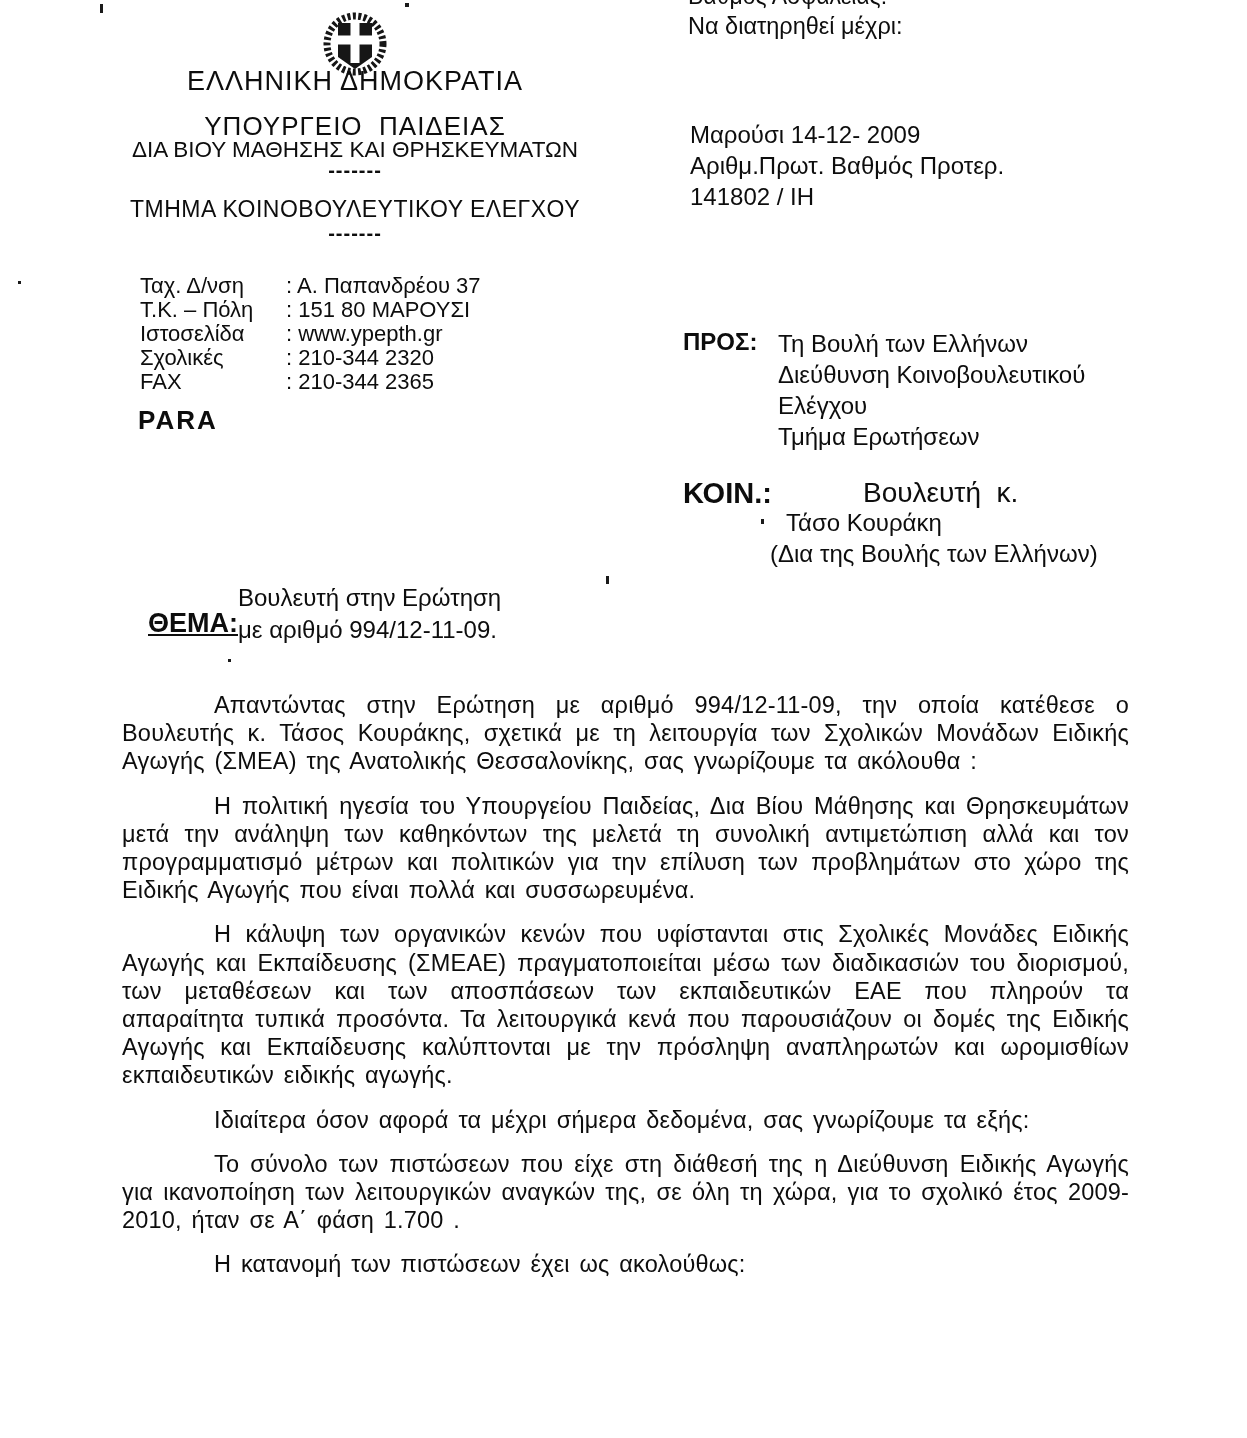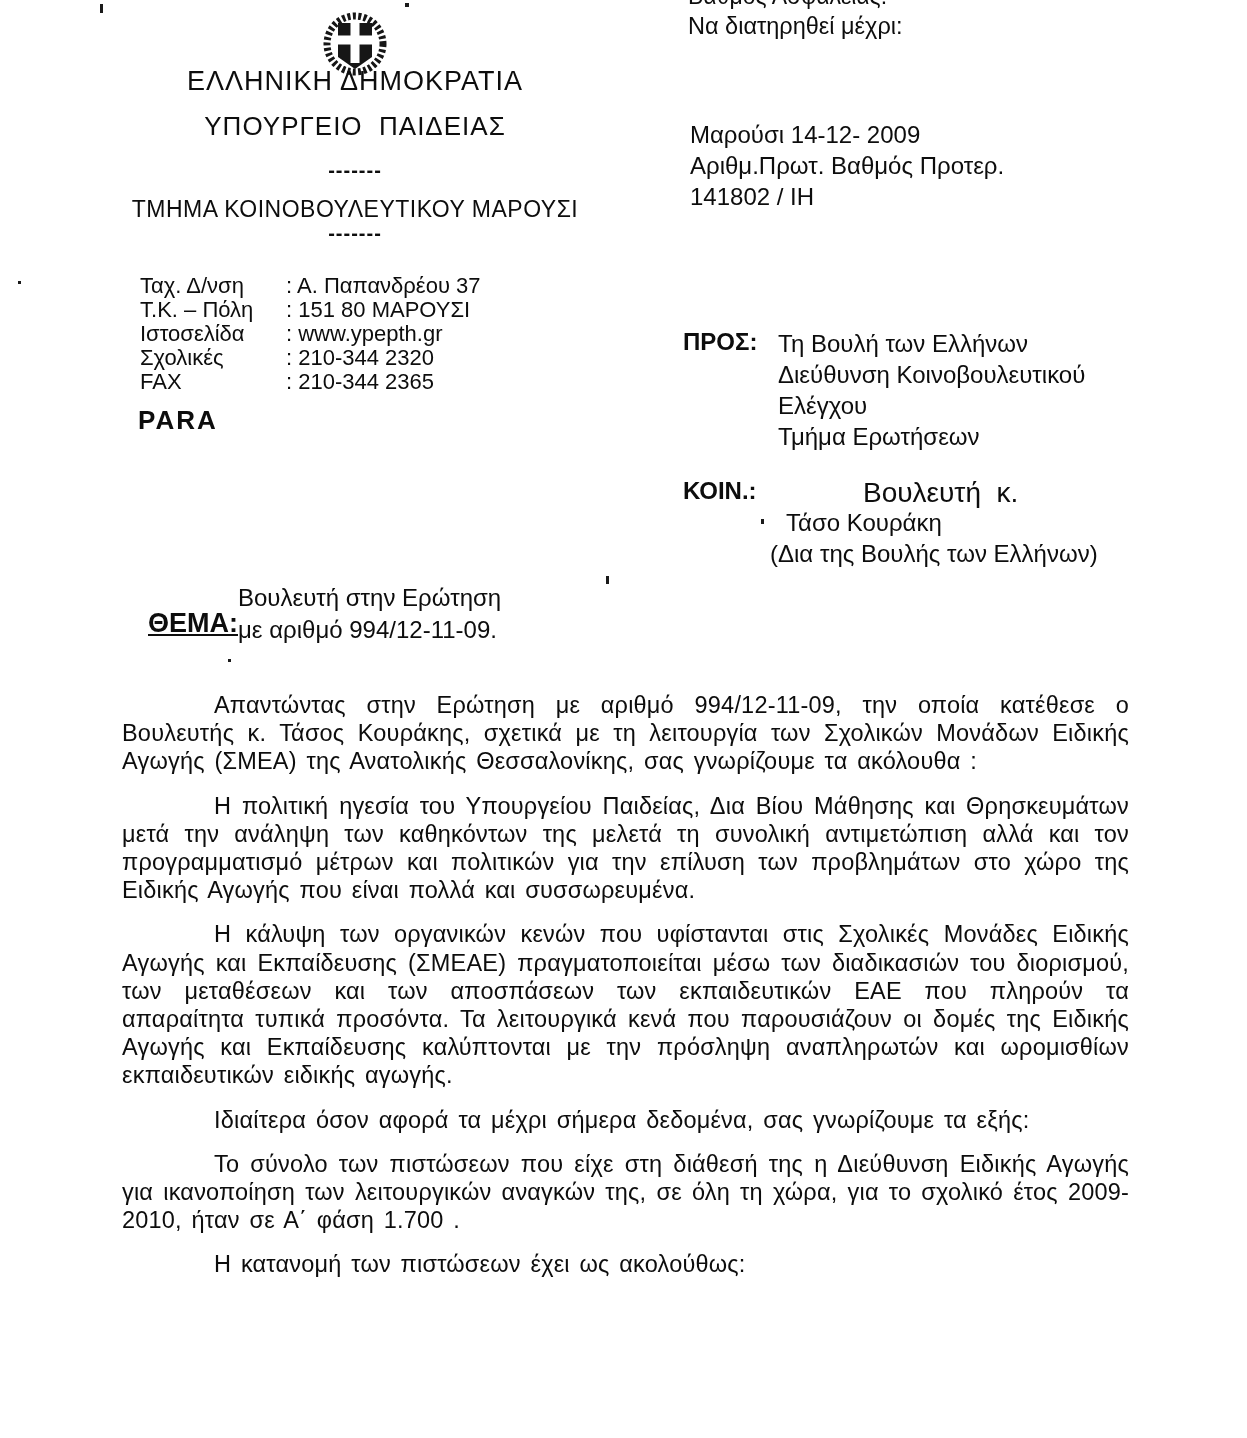--- a/index.html
+++ b/index.html
@@ -32,21 +32,21 @@
   .mnum{left:690px;top:183px;font-size:24px;}
   
   .contact{left:140px;top:274px;font-size:22px;line-height:24px;}
   .contact .row{display:flex;}
   .contact .lab{width:146px;}
   .contact .val{white-space:pre;}
   .stamp{left:138px;top:405px;font-size:26px;font-weight:bold;letter-spacing:2px;}
   
   .tolab{left:683px;top:328px;font-size:24px;font-weight:bold;}
   .tolines{left:778px;top:328px;font-size:24px;line-height:31px;}
-  .cclab{left:683px;top:477px;font-size:24px;font-weight:bold;}
+  .cclab{left:683px;top:477px;font-size:29px;font-weight:bold;}
   .ccl0{left:820px;top:477px;font-size:28px;white-space:pre;margin-left:43px;}
   .ccl1{left:786px;top:509px;font-size:24px;}
   .ccl2{left:770px;top:540px;font-size:24px;}
   
   .sublab{left:148px;top:608px;font-size:27px;font-weight:bold;text-decoration:underline;}
   .subl1{left:238px;top:584px;font-size:24px;}
   .subl2{left:238px;top:616px;font-size:24px;}
   
   .bodytext{left:122px;top:691px;width:1007px;font-size:23.5px;line-height:28.2px;}
   .bodytext p{
@@ -91,22 +91,23 @@
   <svg class="abs emblem" viewBox="0 0 68 74">
     <circle cx="34" cy="36" r="28" fill="none" stroke="#161616" stroke-width="7" stroke-dasharray="3 2.4"></circle>
     <rect x="17" y="15" width="34" height="34" fill="#161616"></rect>
     <path d="M17 49 L34 61 L51 49 Z" fill="#161616"></path>
     <rect x="29.5" y="15" width="9" height="40" fill="#ffffff"></rect>
     <rect x="17" y="27.5" width="34" height="9" fill="#ffffff"></rect>
   </svg>
 
   <div class="abs lh lh1">ΕΛΛΗΝΙΚΗ ΔΗΜΟΚΡΑΤΙΑ</div>
   <div class="abs lh lh2 pre">ΥΠΟΥΡΓΕΙΟ  ΠΑΙΔΕΙΑΣ</div>
+  <div class="abs lh lh3">ΔΙΑ ΒΙΟΥ ΜΑΘΗΣΗΣ ΚΑΙ ΘΡΗΣΚΕΥΜΑΤΩΝ</div>
   <div class="abs lh lhdiv1">-------</div>
-  <div class="abs lh lh4">ΤΜΗΜΑ ΚΟΙΝΟΒΟΥΛΕΥΤΙΚΟΥ ΜΑΡΟΥΣΙ</div>
+  <div class="abs lh lh4">ΤΜΗΜΑ ΚΟΙΝΟΒΟΥΛΕΥΤΙΚΟΥ ΕΛΕΓΧΟΥ</div>
   <div class="abs lh lhdiv2">-------</div>
 
   <div class="abs clipbox">
     <span>Βαθμός Ασφαλείας:</span>
   </div>
   <div class="abs keep">Να διατηρηθεί μέχρι:</div>
   <div class="abs mdate">Μαρούσι 14-12- 2009</div>
   <div class="abs mprot">Αριθμ.Πρωτ. Βαθμός Προτερ.</div>
   <div class="abs mnum">141802 / ΙΗ</div>
 

